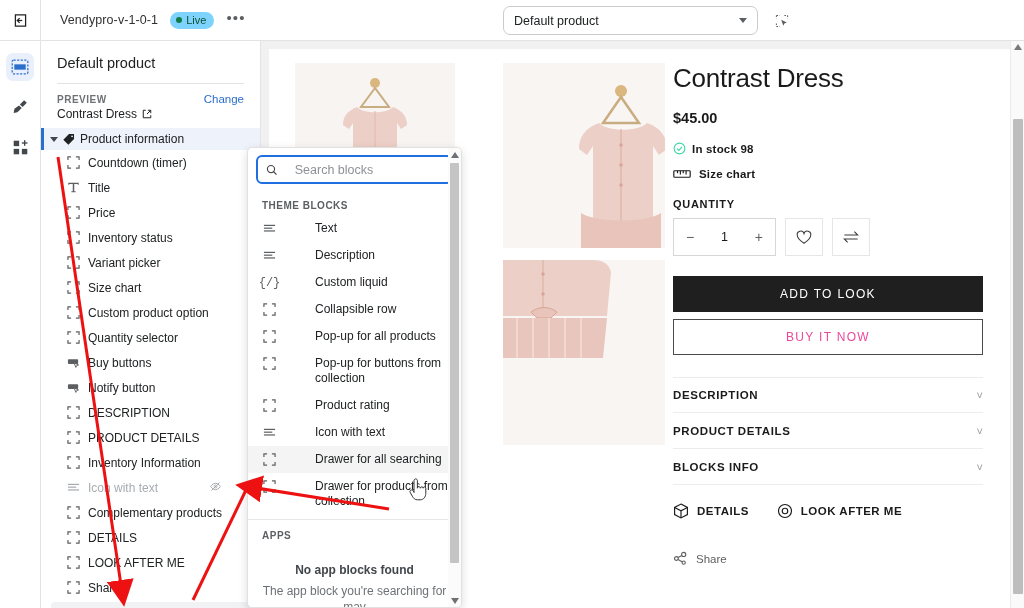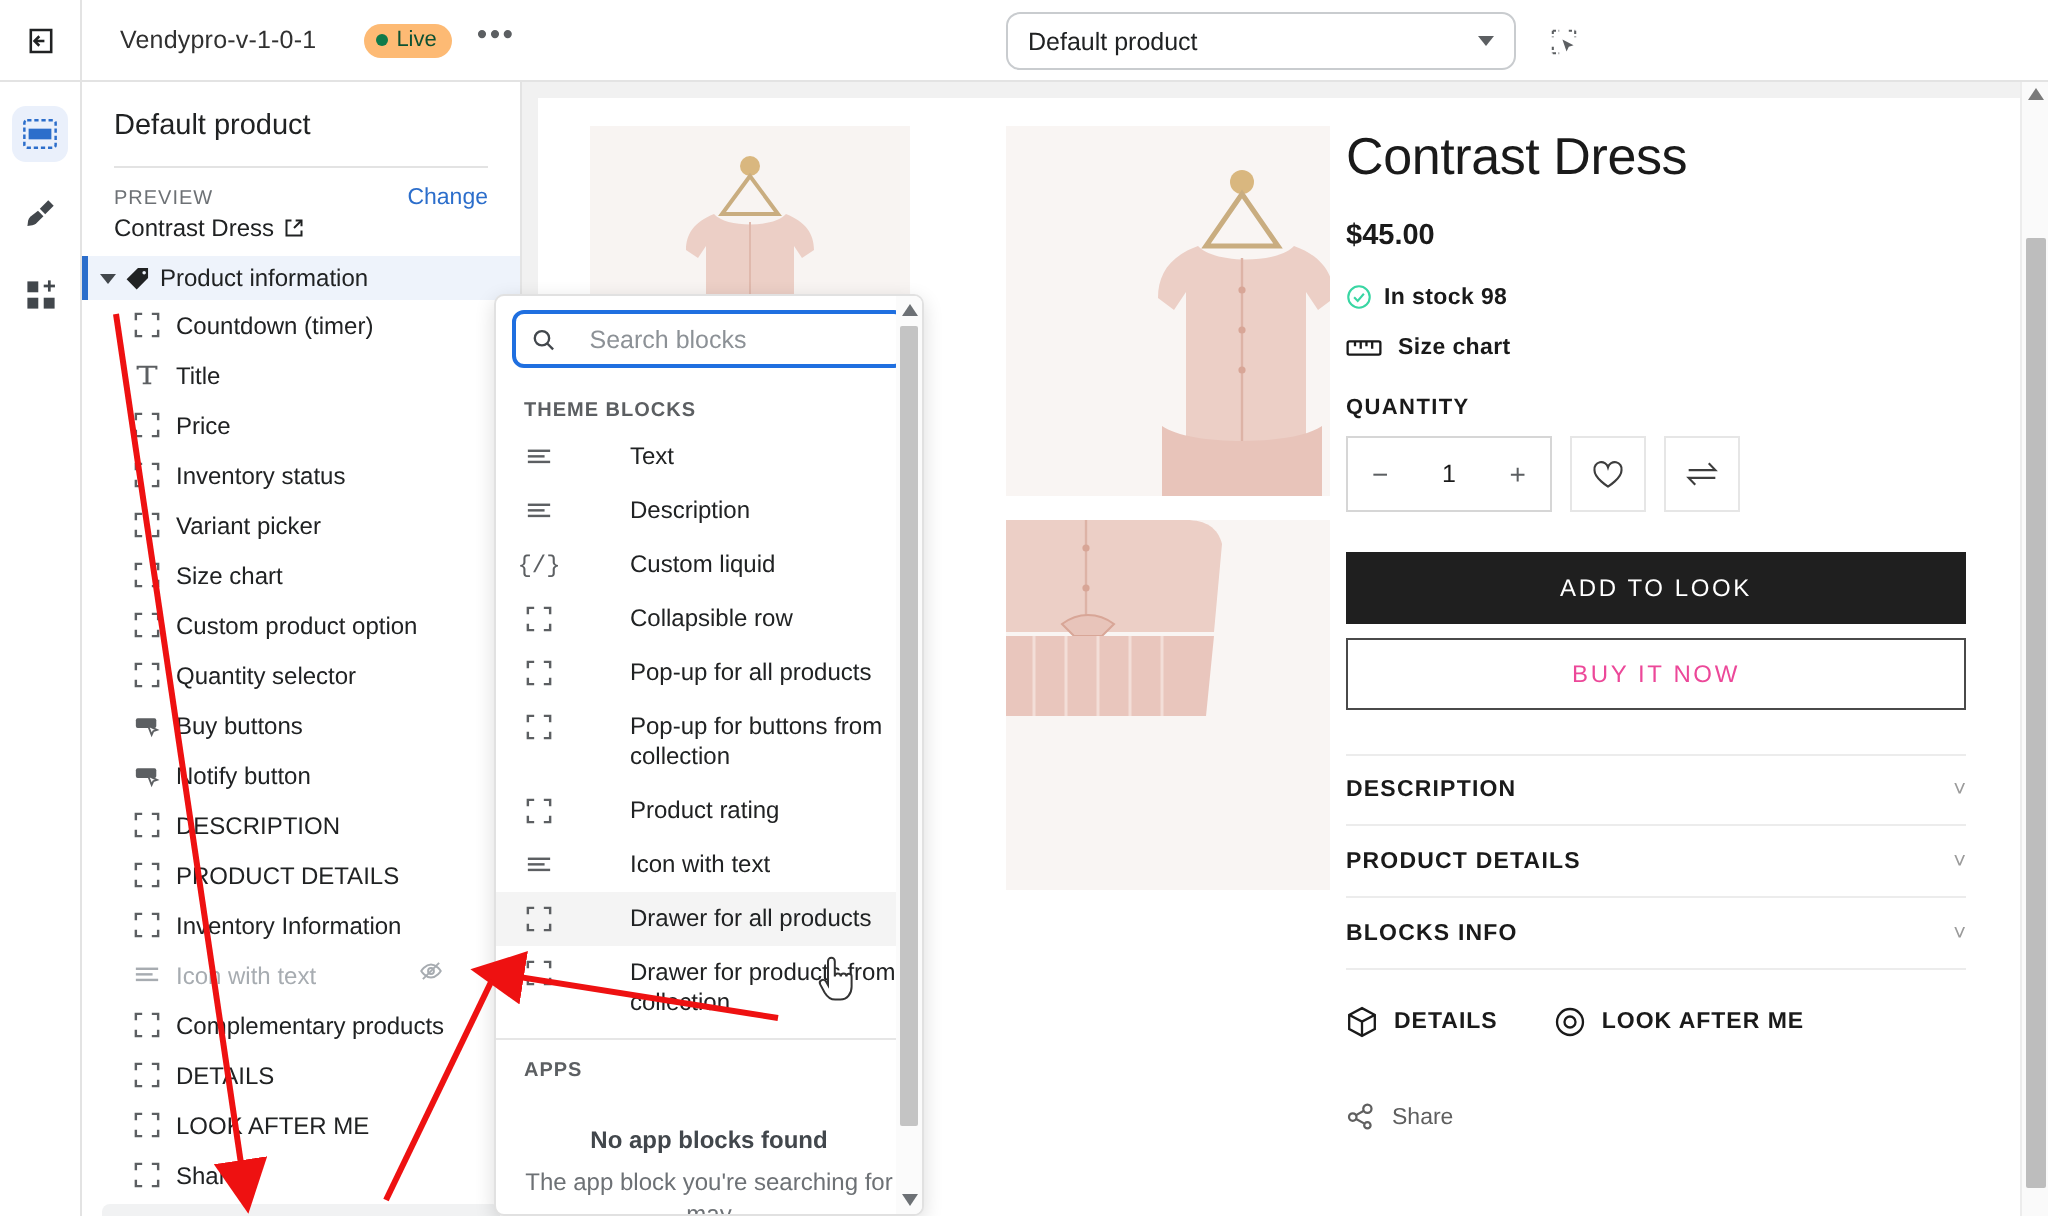--- a/index.html
+++ b/index.html
@@ -18,22 +18,22 @@
   }
   .back-btn {
     width:41px; height:41px; display:flex; align-items:center; justify-content:center;
     border-right:1px solid #e3e3e3; cursor:pointer;
   }
   .theme-name {
     margin-left:19px; font-size:12.5px; color:#303030; letter-spacing:.1px;
     white-space:nowrap;
   }
   .live-badge {
-    margin-left:24px; display:inline-flex; align-items:center; gap:4px;
-    background:#fdba74; color:#0c5132; border-radius:9px;
+    margin-left:12px; display:inline-flex; align-items:center; gap:4px;
+    background:#7dd3fc; color:#0c5132; border-radius:9px;
     padding:2px 8px 2px 6px; font-size:11px; line-height:13px;
   }
   .live-dot { width:6px; height:6px; border-radius:50%; background:#0f7a4a; display:inline-block; }
   .kebab { margin-left:12px; color:#5c5f62; font-size:15px; letter-spacing:1.2px;
            cursor:pointer; line-height:8px; padding-bottom:5px;}
   .prod-select {
     position:absolute; left:503px; top:6px; width:255px; height:29px;
     border:1px solid #c9cccf; border-radius:7px; background:#fff;
     display:flex; align-items:center; padding:0 10px; cursor:pointer;
   }
@@ -54,21 +54,21 @@
   .rail-btn.active { background:#eaf0fb; }
 
   
   .sidebar {
     position:absolute; left:41px; top:41px; width:220px; height:567px;
     background:#fff; border-right:1px solid #e3e3e3; overflow:hidden;
   }
   .sb-title { padding:14px 16px 12px 16px; font-size:14.5px; color:#202223; font-weight:400;}
   .sb-div { height:1px; background:#e3e3e3; margin:0 16px; }
   .preview-row { padding:9px 16px 0 16px; display:flex; justify-content:space-between; align-items:baseline;}
-  .preview-lbl { font-size:10px; letter-spacing:.5px; color:#6d7175; font-weight:400;}
+  .preview-lbl { font-size:10px; letter-spacing:.5px; color:#6d7175; font-weight:700;}
   .change-lnk { font-size:11.5px; color:#2c6ecb; cursor:pointer; }
   .preview-val { padding:2px 16px 7px 16px; font-size:12px; color:#202223;
                  display:flex; align-items:center; gap:5px; }
 
   .block-list { position:relative; }
   .grp-row {
     display:flex; align-items:center; height:22px; background:#eef3fb;
     border-left:3px solid #2c6ecb; padding-left:6px; cursor:pointer;
   }
   .grp-row .tri { width:0;height:0;border-left:4px solid transparent;border-right:4px solid transparent;
@@ -656,21 +656,21 @@
             </svg>
           </span>
           <span class="ptxt">Icon with text</span>
         </div>
         <div class="pitem hovered">
           <span class="picon">
             <svg width="13" height="13" viewBox="0 0 14 14" fill="none" stroke="#5c5f62" stroke-width="1.3">
               <path d="M1 4.4V1h3.4M9.6 1H13v3.4M13 9.6V13H9.6M4.4 13H1V9.6"></path>
             </svg>
           </span>
-          <span class="ptxt">Drawer for all products</span>
+          <span class="ptxt">Drawer for all searching</span>
         </div>
         <div class="pitem">
           <span class="picon">
             <svg width="13" height="13" viewBox="0 0 14 14" fill="none" stroke="#5c5f62" stroke-width="1.3">
               <path d="M1 4.4V1h3.4M9.6 1H13v3.4M13 9.6V13H9.6M4.4 13H1V9.6"></path>
             </svg>
           </span>
           <span class="ptxt">Drawer for products from collection</span>
         </div>
       </div>

